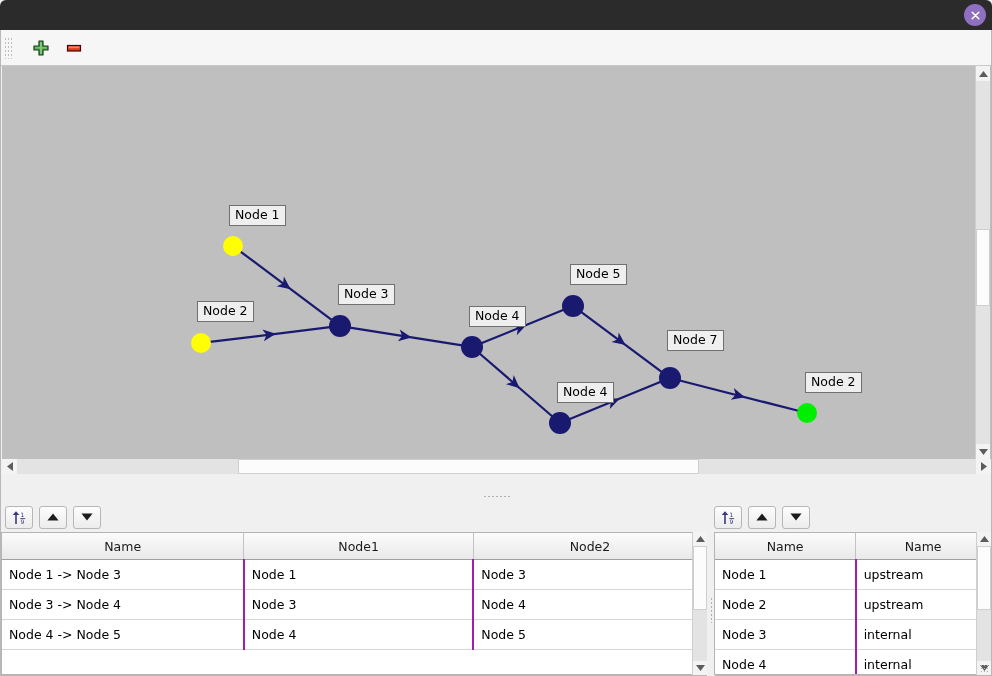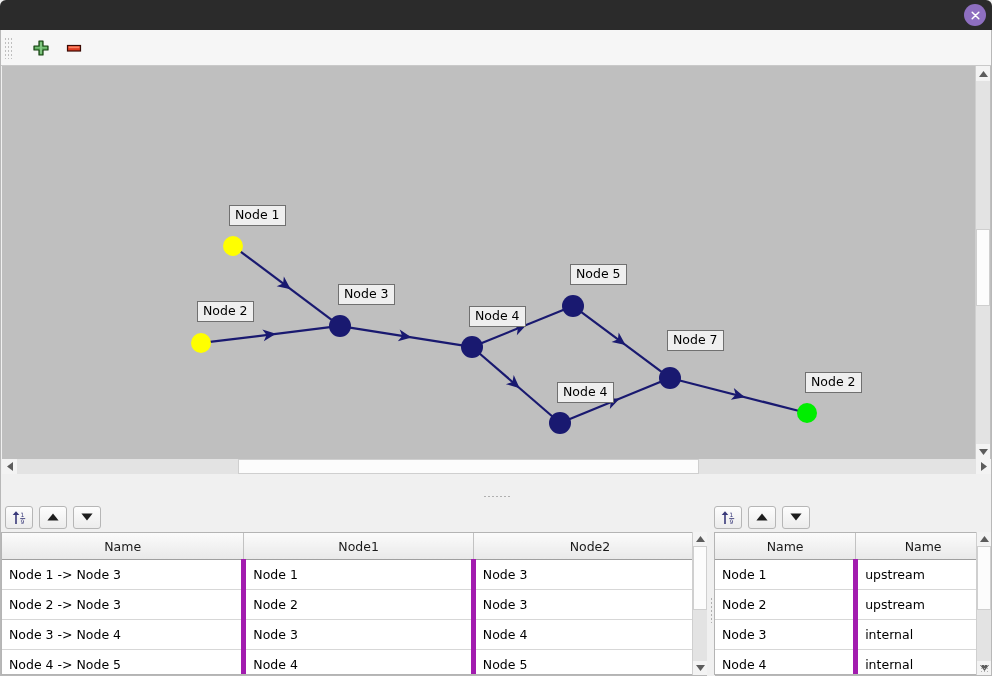--- a/index.html
+++ b/index.html
@@ -179,21 +179,21 @@
     background: linear-gradient(#fbfbfb, #e9e9e9);
     border-right: 1px solid #c2c2c2;
     border-bottom: 1px solid #9f9f9f;
     font-weight: normal;
     color: #1a1a1a;
     text-align: center;
     font-size: 12.5px;
   }
   table.grid td {
     height: 29px;
-    border-right: 5px solid #a21caf;
+    border-right: 2px solid #a21caf;
     border-bottom: 1px solid #d7d7d7;
     padding: 0 0 0 7px;
     color: #000;
     background: #fff;
     overflow: hidden;
     white-space: nowrap;
   }
 </style>
 </head>
 <body>
@@ -348,25 +348,20 @@
                 <th style="border-right: none;">Node2</th>
               </tr>
             </thead>
           <tbody id="reaches-body">
               <tr>
                 <td>Node 1 -&gt; Node 3</td>
                 <td>Node 1</td>
                 <td style="border-right: none;">Node 3</td>
               </tr>
               <tr>
-                <td>Node 2 -&gt; Node 3</td>
-                <td>Node 2</td>
-                <td style="border-right: none;">Node 3</td>
-              </tr>
-              <tr>
                 <td>Node 3 -&gt; Node 4</td>
                 <td>Node 3</td>
                 <td style="border-right: none;">Node 4</td>
               </tr>
               <tr>
                 <td>Node 4 -&gt; Node 5</td>
                 <td>Node 4</td>
                 <td style="border-right: none;">Node 5</td>
               </tr>
             </tbody>

